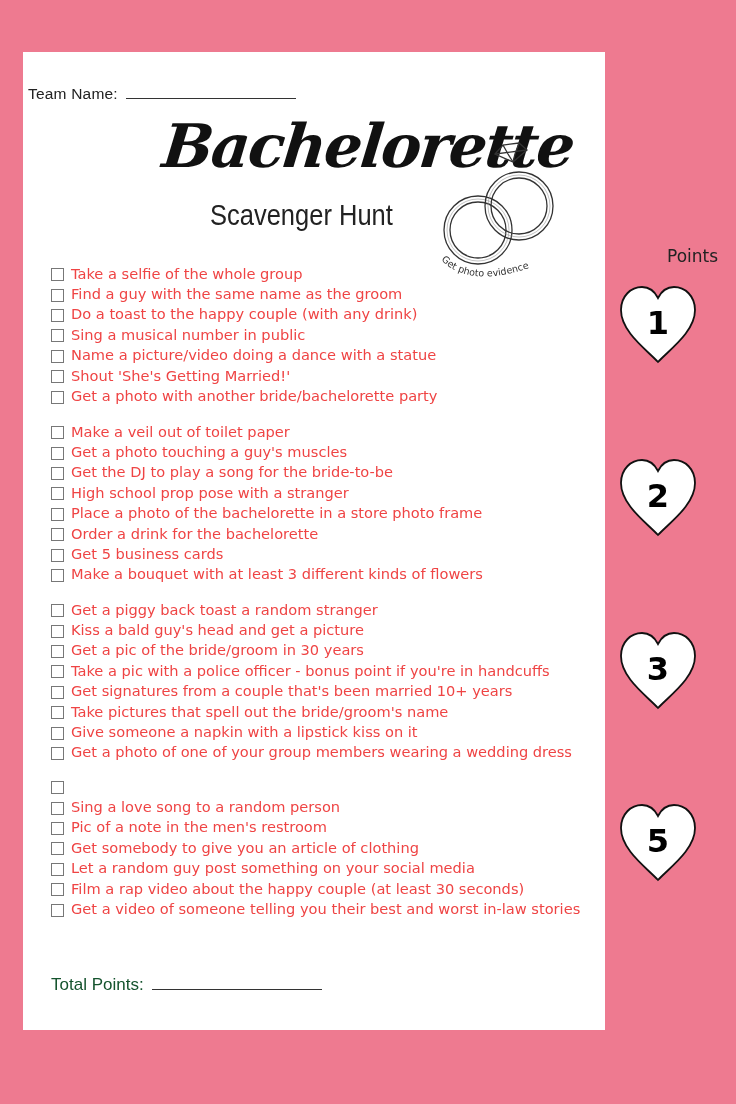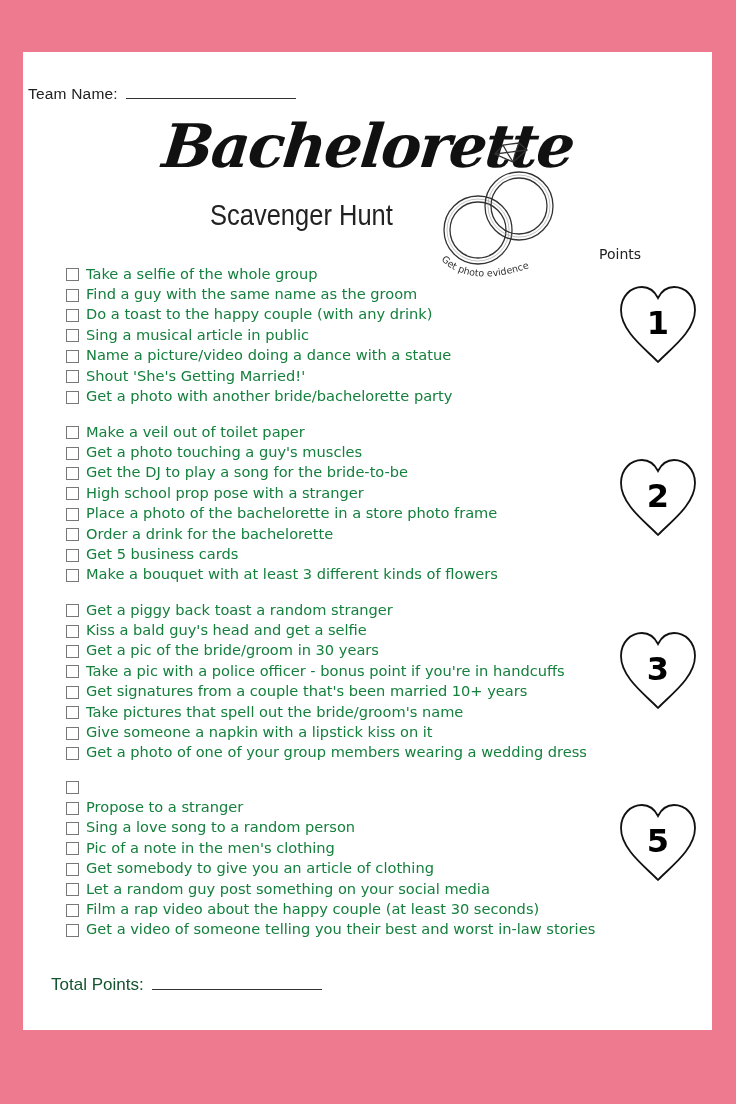--- a/index.html
+++ b/index.html
@@ -1,25 +1,25 @@
 <!DOCTYPE html>
 <html><head>
 <meta charset="utf-8">
 <style>
   html, body { margin:0; padding:0; }
   body { width:736px; height:1104px; background:#EE7A90; position:relative; overflow:hidden; font-family:"DejaVu Sans", sans-serif; }
-  .card { position:absolute; left:23px; top:52px; width:689px; height:978px; background:#ffffff; }
+  .card { position:absolute; left:23px; top:52px; width:582px; height:978px; background:#ffffff; }
   .team { position:absolute; left:5px; top:33px; font-family:"Liberation Sans", sans-serif; font-size:15.5px; color:#222; letter-spacing:0.2px; }
   .blank { display:inline-block; width:170px; border-bottom:1px solid #333; margin-left:8px; vertical-align:baseline; height:1px; }
   .title { position:absolute; left:140px; top:64px; font-family:"DejaVu Serif", serif; font-style:italic; font-weight:bold; font-size:60px; color:#111; letter-spacing:-2px; transform:skewX(-6deg); line-height:1; }
   .subtitle { position:absolute; left:187px; top:146px; font-family:"Liberation Sans", sans-serif; font-size:30px; color:#222; transform:scaleX(0.85); transform-origin:left; }
   .rings { position:absolute; left:410px; top:80px; width:140px; height:150px; }
-  .points-label { position:absolute; left:576px; top:194px; font-family:"DejaVu Sans", sans-serif; font-size:14px; color:#222; }
+  .points-label { position:absolute; left:644px; top:194px; font-family:"DejaVu Sans", sans-serif; font-size:17px; color:#222; }
   .group { position:absolute; left:28px; }
-  .item { display:flex; align-items:center; height:20.4px; font-size:14.6px; color:#15803d; white-space:nowrap;margin-left:15px; }
+  .item { display:flex; align-items:center; height:20.4px; font-size:14.6px; color:#ef4444; white-space:nowrap; }
   .box { width:11px; height:11px; border:1px solid #777; margin-right:7px; flex:0 0 auto; margin-top:3px; background:#fff; }
   .heart { position:absolute; left:594px; width:82px; height:82px; }
   .heart svg { position:absolute; left:0; top:0; }
   .heart .num { position:absolute; left:0; top:20px; width:82px; text-align:center; font-family:"DejaVu Sans", sans-serif; font-weight:bold; font-size:32px; color:#000; }
   .total { position:absolute; left:28px; top:923px; font-family:"Liberation Sans", sans-serif; font-size:17px; color:#14532d; }
 </style>
 </head>
 <body>
 
 <div class="card">
@@ -64,21 +64,21 @@
     <div class="item">
         <span class="box"></span>
         <span>Find a guy with the same name as the groom</span>
       </div>
     <div class="item">
         <span class="box"></span>
         <span>Do a toast to the happy couple (with any drink)</span>
       </div>
     <div class="item">
         <span class="box"></span>
-        <span>Sing a musical article in public</span>
+        <span>Sing a musical number in public</span>
       </div>
     <div class="item">
         <span class="box"></span>
         <span>Name a picture/video doing a dance with a statue</span>
       </div>
     <div class="item">
         <span class="box"></span>
         <span>Shout 'She's Getting Married!'</span>
       </div>
     <div class="item">
@@ -122,21 +122,21 @@
       </div>
   </div>
 
   <div class="group" style="top:547px;">
     <div class="item">
         <span class="box"></span>
         <span>Get a piggy back toast a random stranger</span>
       </div>
     <div class="item">
         <span class="box"></span>
-        <span>Kiss a bald guy's head and get a selfie</span>
+        <span>Kiss a bald guy's head and get a picture</span>
       </div>
     <div class="item">
         <span class="box"></span>
         <span>Get a pic of the bride/groom in 30 years</span>
       </div>
     <div class="item">
         <span class="box"></span>
         <span>Take a pic with a police officer - bonus point if you're in handcuffs</span>
       </div>
     <div class="item">
@@ -156,29 +156,25 @@
         <span>Get a photo of one of your group members wearing a wedding dress</span>
       </div>
   </div>
 
   <div class="group" style="top:724px;">
     <div class="item">
         <span class="box"></span>
       </div>
     <div class="item">
         <span class="box"></span>
-        <span>Propose to a stranger</span>
-      </div>
-    <div class="item">
-        <span class="box"></span>
         <span>Sing a love song to a random person</span>
       </div>
     <div class="item">
         <span class="box"></span>
-        <span>Pic of a note in the men's clothing</span>
+        <span>Pic of a note in the men's restroom</span>
       </div>
     <div class="item">
         <span class="box"></span>
         <span>Get somebody to give you an article of clothing</span>
       </div>
     <div class="item">
         <span class="box"></span>
         <span>Let a random guy post something on your social media</span>
       </div>
     <div class="item">

